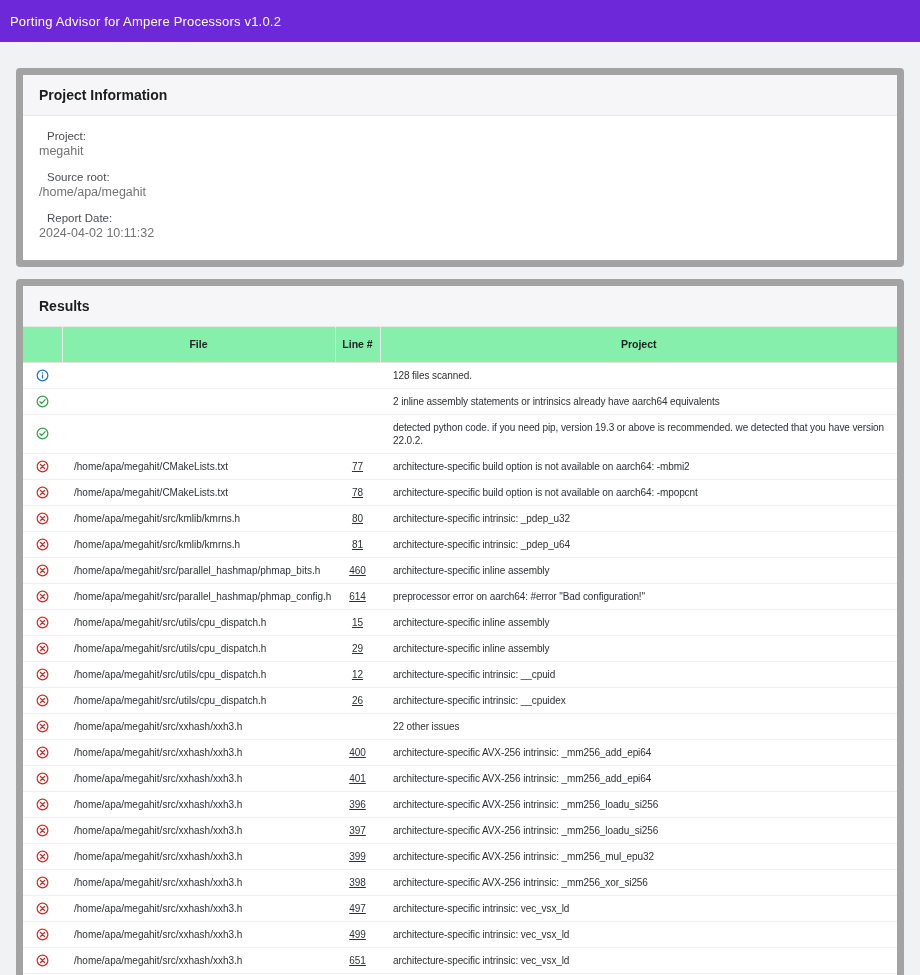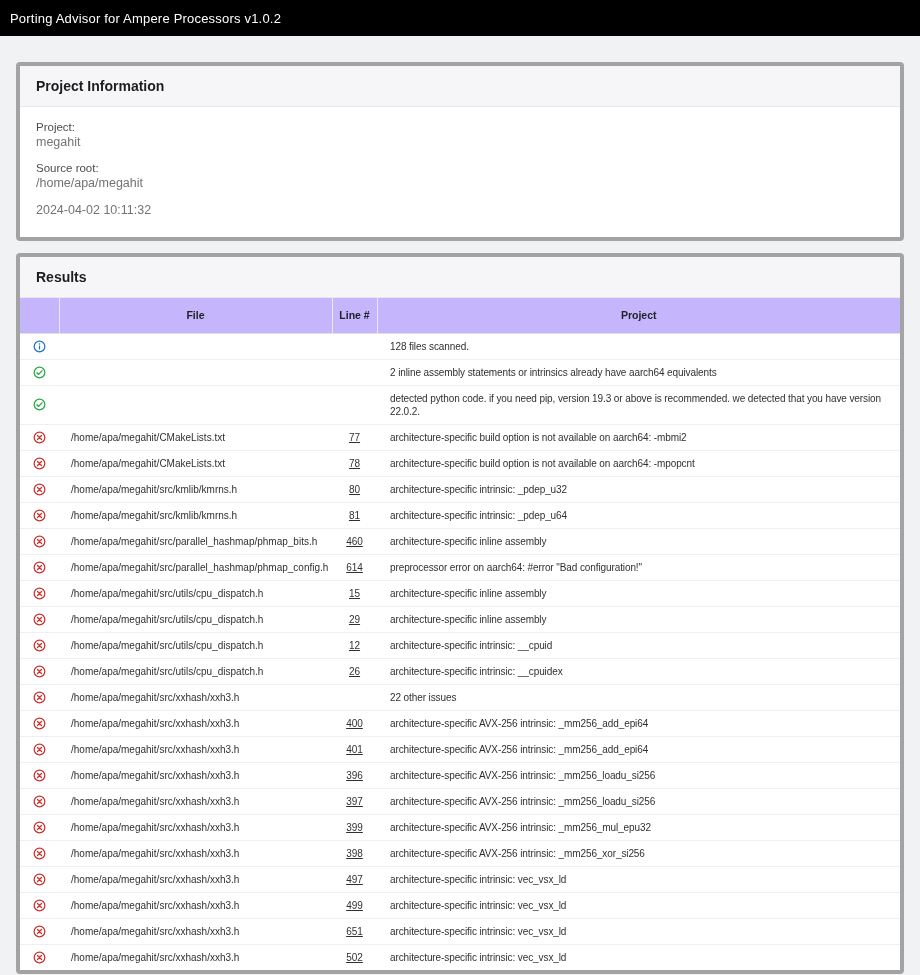--- a/index.html
+++ b/index.html
@@ -4,70 +4,70 @@
 <style>
   * { box-sizing: border-box; margin: 0; padding: 0; }
   html, body {
     width: 920px;
     min-height: 975px;
     background: #f1f2f3;
     font-family: "Liberation Sans", "DejaVu Sans", sans-serif;
     color: #212529;
   }
   .navbar {
-    height: 36px;
-    background: #000000;
+    height: 42px;
+    background: #6d28d9;
     display: flex;
     align-items: center;
     padding: 0 10px;
   }
   .navbar-title {
     color: #ffffff;
     font-size: 13px;
     letter-spacing: 0.2px;
   }
   .page { padding: 26px 16px 12px 16px; }
   .card {
     background: #ffffff;
-    border: 4px solid #a3a3a3;
+    border: 7px solid #a3a3a3;
     border-radius: 4px;
     overflow: hidden;
   }
   .card + .card { margin-top: 12px; }
   .card-header {
     background: #f6f6f8;
     border-bottom: 1px solid #e7e8ea;
     padding: 12px 16px;
   }
   .card-header h2 {
     font-size: 14px;
     font-weight: bold;
     color: #1b1d1f;
   }
   
   .pi-body { padding: 14px 16px 20px 16px; }
   .pi-group + .pi-group { margin-top: 13px; }
-  .pi-label { font-size: 11.5px; color: #4a4c4f; }
+  .pi-label { font-size: 11.5px; color: #4a4c4f; margin-left: 8px; }
   .pi-value { font-size: 12.5px; color: #737373; margin-top: 2px; }
   
   table.results {
     width: 100%;
     border-collapse: collapse;
     table-layout: fixed;
   }
   col.c-icon { width: 39px; }
   col.c-file { width: 273px; }
   col.c-line { width: 45px; }
   thead th {
     font-size: 10.5px;
     font-weight: bold;
     color: #212427;
     text-align: center;
     vertical-align: middle;
-    background: #c4b5fd;
+    background: #86efac;
     border-bottom: 1px solid #e0e2e5;
     padding: 5px 4px;
     height: 35px;
     line-height: 12px;
   }
   thead th + th { border-left: 1px solid #e8eaec; }
   tbody td {
     font-size: 10px;
     color: #2e3133;
     padding: 6px 0 6px 12px;
@@ -97,20 +97,21 @@
     <div class="pi-body">
       <div class="pi-group">
         <div class="pi-label">Project:</div>
         <div class="pi-value">megahit</div>
       </div>
       <div class="pi-group">
         <div class="pi-label">Source root:</div>
         <div class="pi-value">/home/apa/megahit</div>
       </div>
       <div class="pi-group">
+        <div class="pi-label">Report Date:</div>
         <div class="pi-value">2024-04-02 10:11:32</div>
       </div>
     </div>
   </section>
 
   <section class="card">
     <div class="card-header">
       <h2>Results</h2>
     </div>
     <table class="results">

